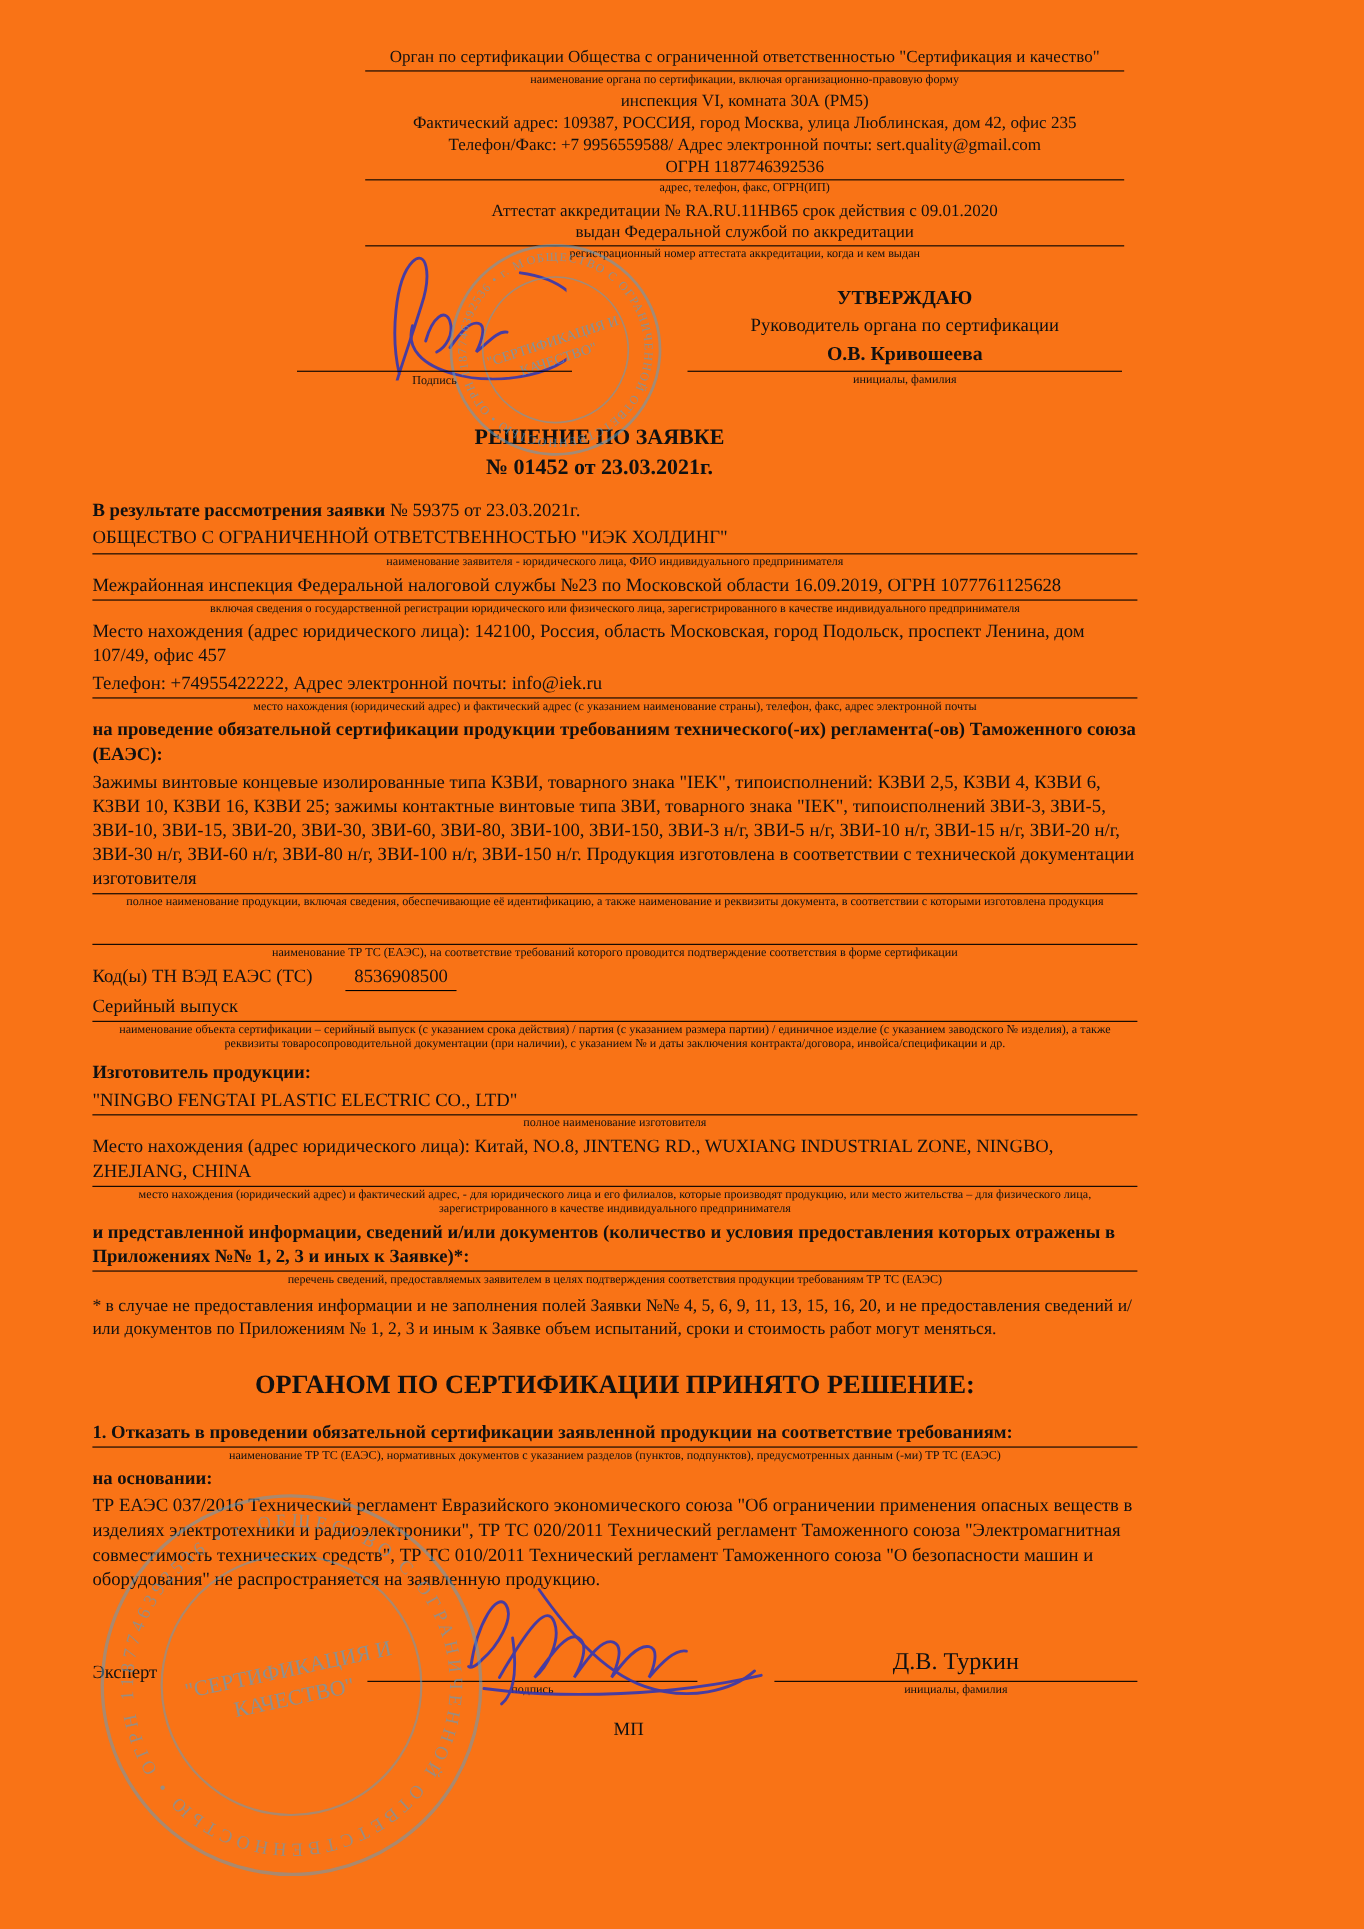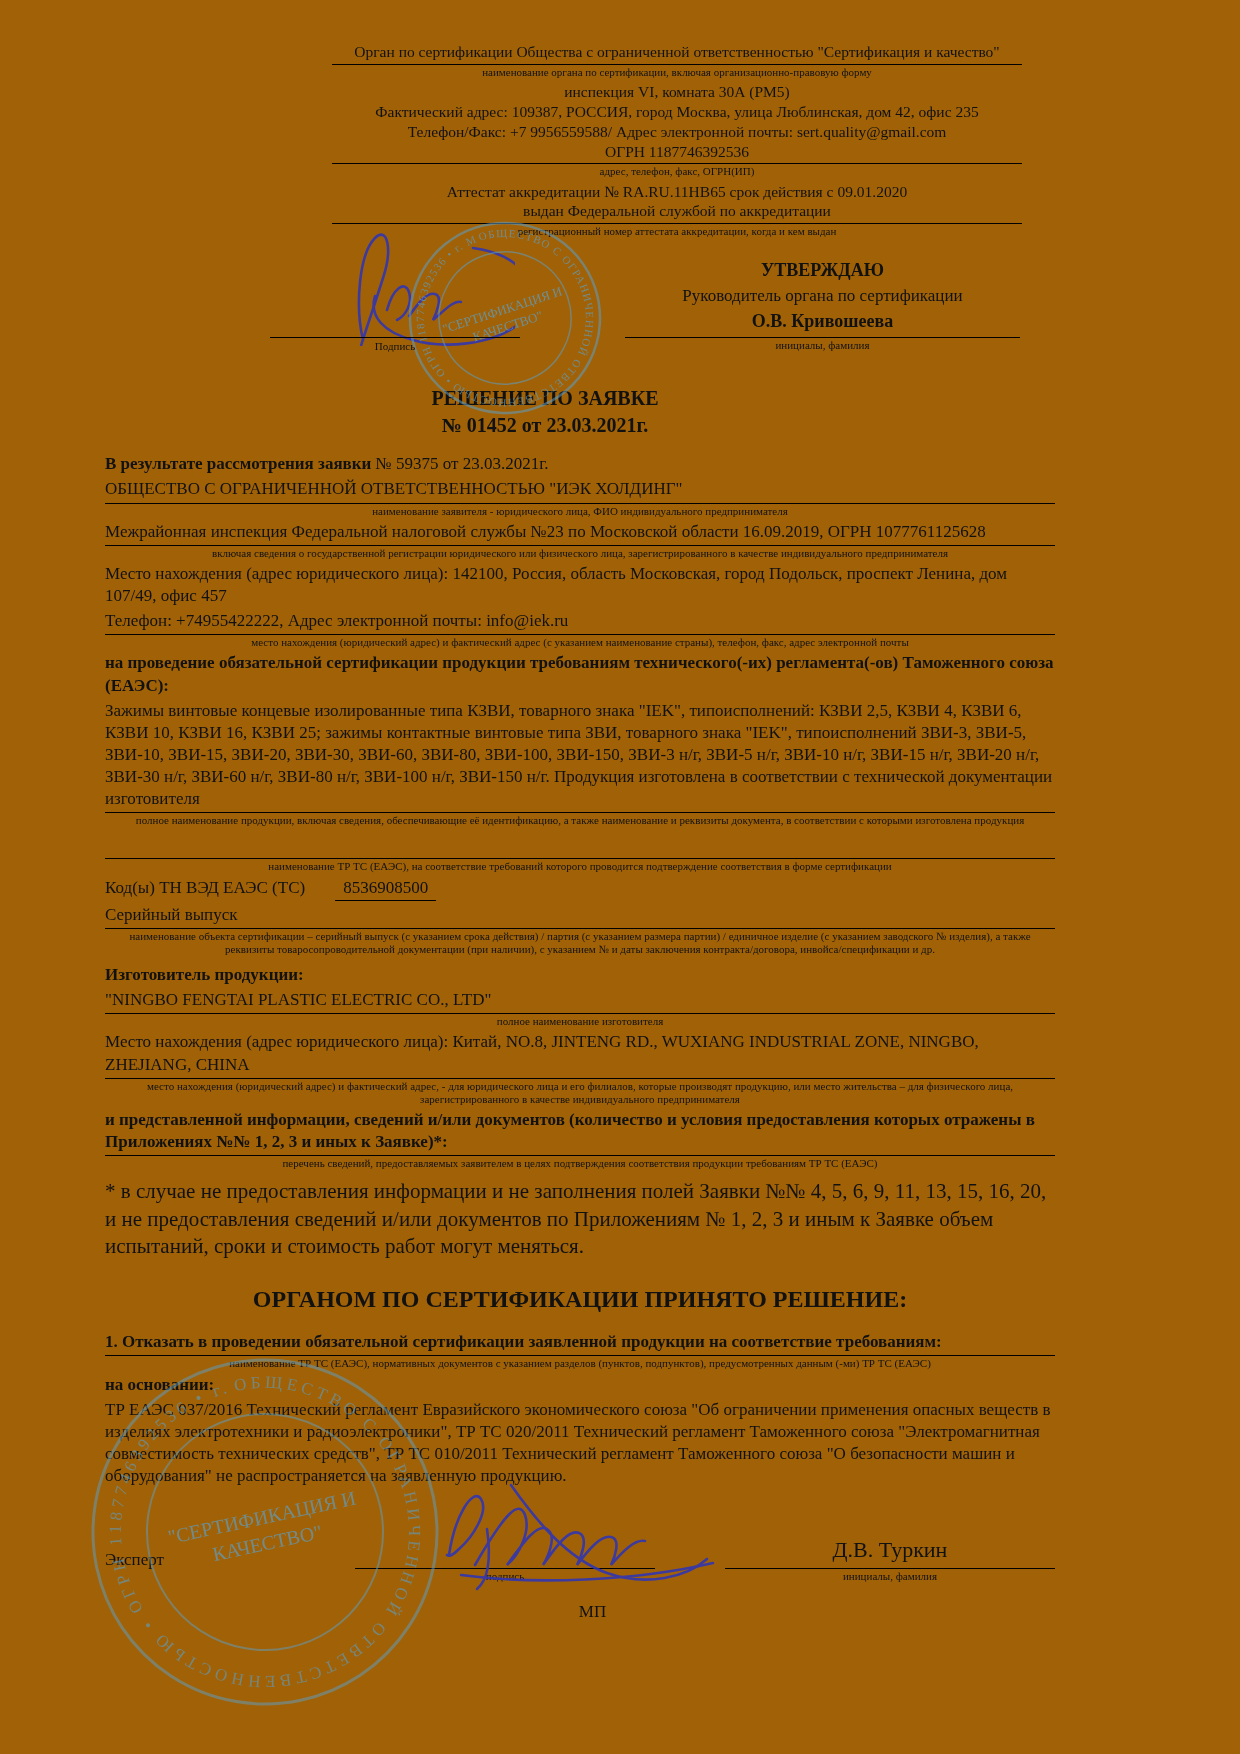--- a/index.html
+++ b/index.html
@@ -1,30 +1,30 @@
 <!DOCTYPE html>
 <html><head>
 <meta charset="utf-8">
 <style>
   * { margin:0; padding:0; box-sizing:border-box; }
   html,body { background:#ffffff; }
   .page {
     position:relative;
     width:1240px; height:1754px;
     margin:0 auto;
-    background:#a16207;
+    background:#f97316;
     font-family:"Liberation Serif", serif;
     color:#111;
     overflow:hidden;
   }
   .doc-header {
     width:690px; margin-left:332px; padding-top:42px;
     text-align:center; font-size:15.5px; line-height:1.28;
   }
-  .content { width:950px; margin-left:105px; }
+  .content { width:950px; margin-left:84px; }
   .rule { border-top:1.5px solid #000; height:0; margin-top:2px; }
   .caption {
     font-size:11px; line-height:1.2; text-align:center;
     padding-top:1px; margin-bottom:3px; color:#111;
   }
   .para { font-size:17px; line-height:1.3; margin-top:3px; }
   .b { font-weight:bold; }
   .approval { display:flex; margin-top:14px; position:relative; width:950px; margin-left:70px; }
   .approval-left { position:relative; width:450px; height:110px; }
   .approval-left .sig-rule { position:absolute; left:200px; right:0; bottom:24px; border-top:1.5px solid #000; }
@@ -33,21 +33,21 @@
   .approval-right .appr-title { font-size:18px; font-weight:bold; line-height:1.4; }
   .approval-right .appr-role  { font-size:17px; line-height:1.45; }
   .approval-right .appr-name  { font-size:18px; font-weight:bold; line-height:1.5; }
   .doc-title { width:950px; margin-left:70px; text-align:center; margin-top:23px; }
   .doc-title div { font-size:20px; font-weight:bold; line-height:1.35; }
   .spacer26 { height:26px; }
   .code-value {
     display:inline-block; margin-left:30px; padding:0 8px 1px 8px;
     border-bottom:1.5px solid #000; font-size:17px;
   }
-  .footnote { font-size:21px; line-height:1.3; margin-top:8px; }
+  .footnote { font-size:16px; line-height:1.3; margin-top:8px; }
   .decision-heading { font-size:24px; font-weight:bold; text-align:center; margin:26px 0 18px 0; }
   .footer-row { position:relative; display:flex; align-items:flex-end; margin-top:46px; }
   .footer-left { width:250px; font-size:17px; padding-bottom:16px; }
   .footer-center { width:300px; }
   .footer-right { width:330px; margin-left:auto; text-align:center; }
   .footer-right .f-name { font-size:22px; line-height:1.5; }
   .mp { font-size:17px; margin:16px 0 0 25px;text-align:center; }
   .overlay { position:absolute; pointer-events:none; }
   .sig { position:absolute; pointer-events:none; }
   .stamp-top { transform:rotate(-18deg); }

